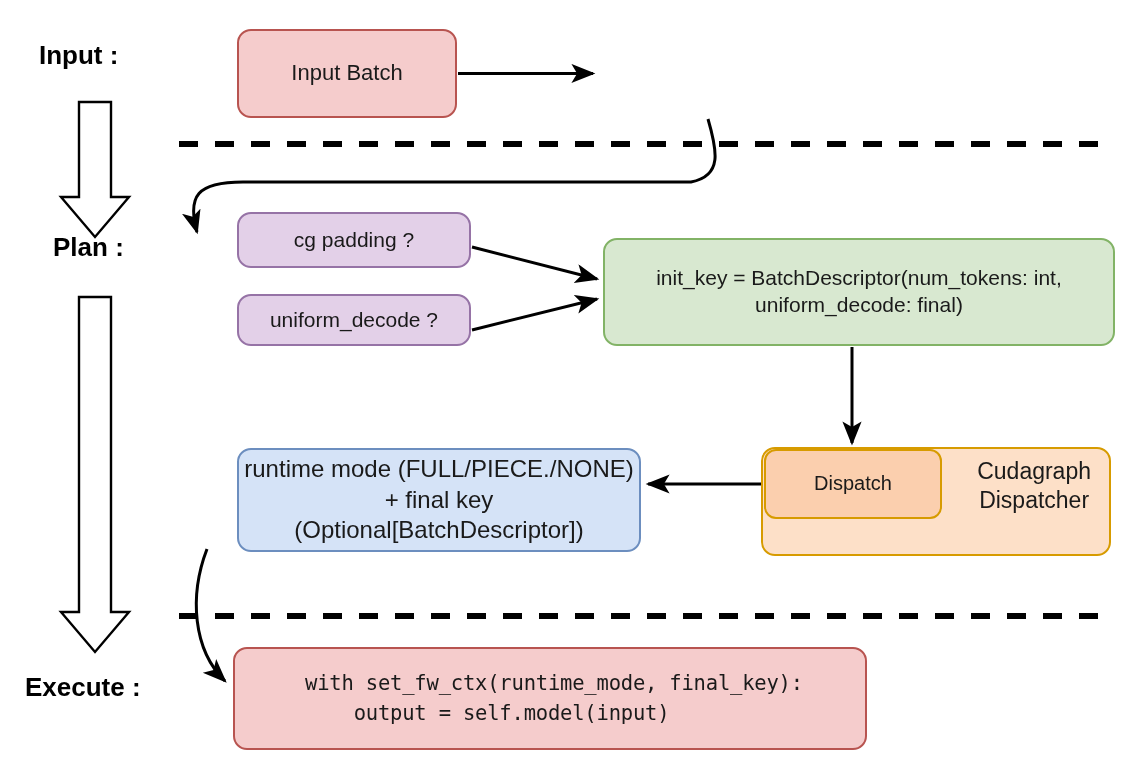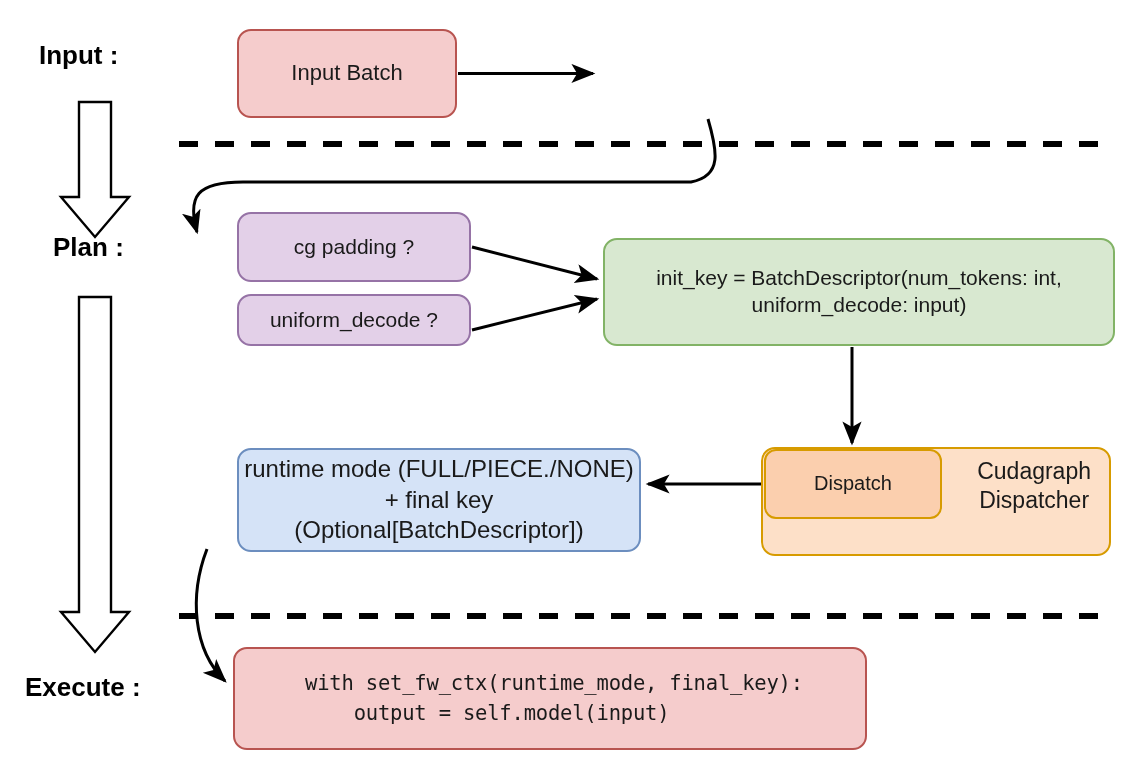--- a/index.html
+++ b/index.html
@@ -49,21 +49,21 @@
   }
   .node-input-batch {
     left: 226px; top: 29px; width: 220px; height: 89px;
     background: #f5cccc; border-color: #b85450; font-size: 22px;
   }
   .node-preprocess {
     left: 588px; top: 29px; width: 220px; height: 89px;
     background: #ffeeb3; border-color: #d6b656; font-size: 22px;
   }
   .node-cg-padding {
-    left: 226px; top: 212px; width: 234px; height: 70px;
+    left: 226px; top: 212px; width: 234px; height: 56px;
     background: #e3d0e8; border-color: #9673a6; font-size: 21px;
   }
   .node-uniform-decode {
     left: 226px; top: 294px; width: 234px; height: 52px;
     background: #e3d0e8; border-color: #9673a6; font-size: 21px;
   }
   .node-init-key {
     left: 592px; top: 238px; width: 512px; height: 108px;
     background: #d8e8d0; border-color: #82b366; font-size: 21px;
     padding: 0 10px;
@@ -143,21 +143,21 @@
   <div class="stage-label label-execute">Execute :</div>
 
   <div class="node node-input-batch">Input Batch</div>
 
 
   <div class="node node-cg-padding">cg padding ?</div>
 
   <div class="node node-uniform-decode">uniform_decode ?</div>
 
   <div class="node node-init-key">init_key = BatchDescriptor(num_tokens: int,
-uniform_decode: input)</div>
+uniform_decode: final)</div>
 
   <div class="node node-runtime-mode">runtime mode (FULL/PIECE./NONE)
 + final key (Optional[BatchDescriptor])</div>
 
   <div class="node node-cudagraph-dispatcher">Cudagraph
 Dispatcher</div>
 
   <div class="node node-dispatch">Dispatch</div>
 
   <div class="node node-code">

